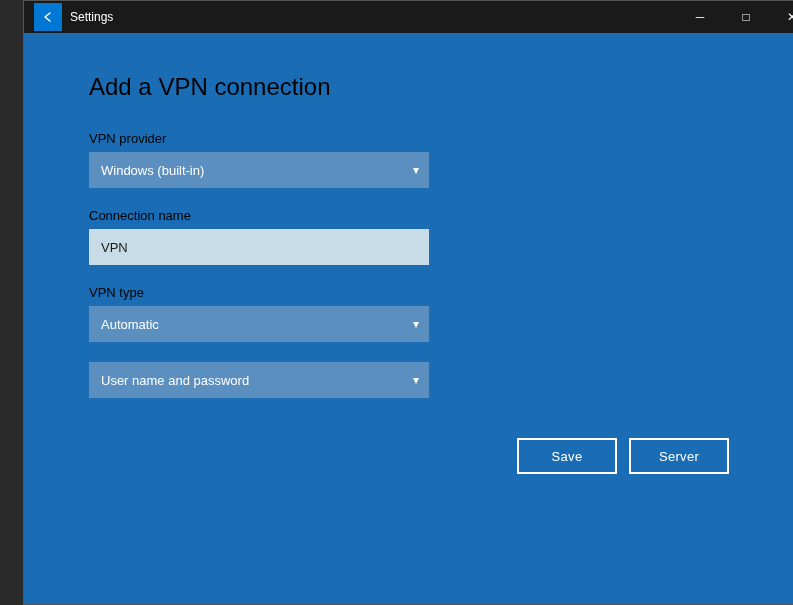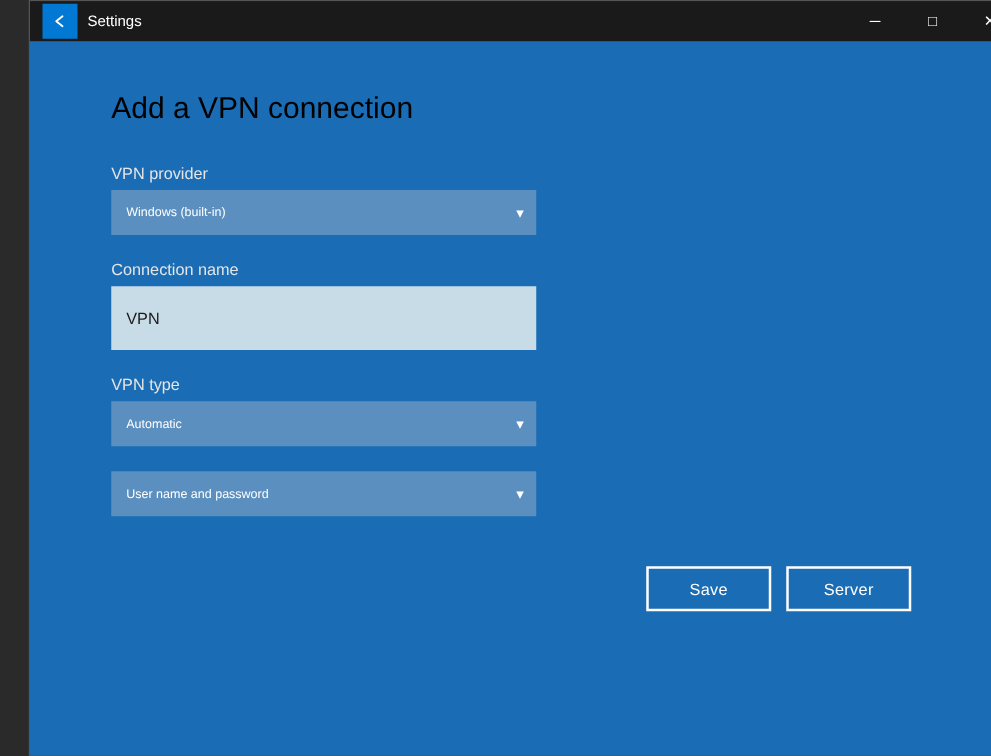--- a/index.html
+++ b/index.html
@@ -109,39 +109,39 @@
       font-size: 24px;
       font-weight: 300;
       margin-bottom: 30px;
     }
 
     .form-group {
       margin-bottom: 20px;
     }
 
     .form-label {
-      color: #e5e5e5;
+      color: #000000;
       font-size: 13px;
       margin-bottom: 6px;
       display: block;
     }
 
     .select-wrapper {
       width: 340px;
       position: relative;
     }
 
     .select-wrapper select {
       width: 100%;
       height: 36px;
       background: #5a8fc0;
       border: none;
       color: #fff;
       padding: 0 36px 0 12px;
-      font-size: 10px;
+      font-size: 13px;
       cursor: pointer;
       appearance: none;
       -webkit-appearance: none;
       outline: none;
     }
 
     .select-wrapper select option {
       background: #1a6db5;
       color: #fff;
     }
@@ -151,21 +151,21 @@
       right: 10px;
       top: 50%;
       transform: translateY(-50%);
       pointer-events: none;
       color: #fff;
       font-size: 12px;
     }
 
     .form-input {
       width: 340px;
-      height: 51px;
+      height: 36px;
       background: #c8dce8;
       border: none;
       padding: 0 12px;
       font-size: 13px;
       color: #1a1a1a;
       outline: none;
     }
 
     .button-row {
       display: flex;

